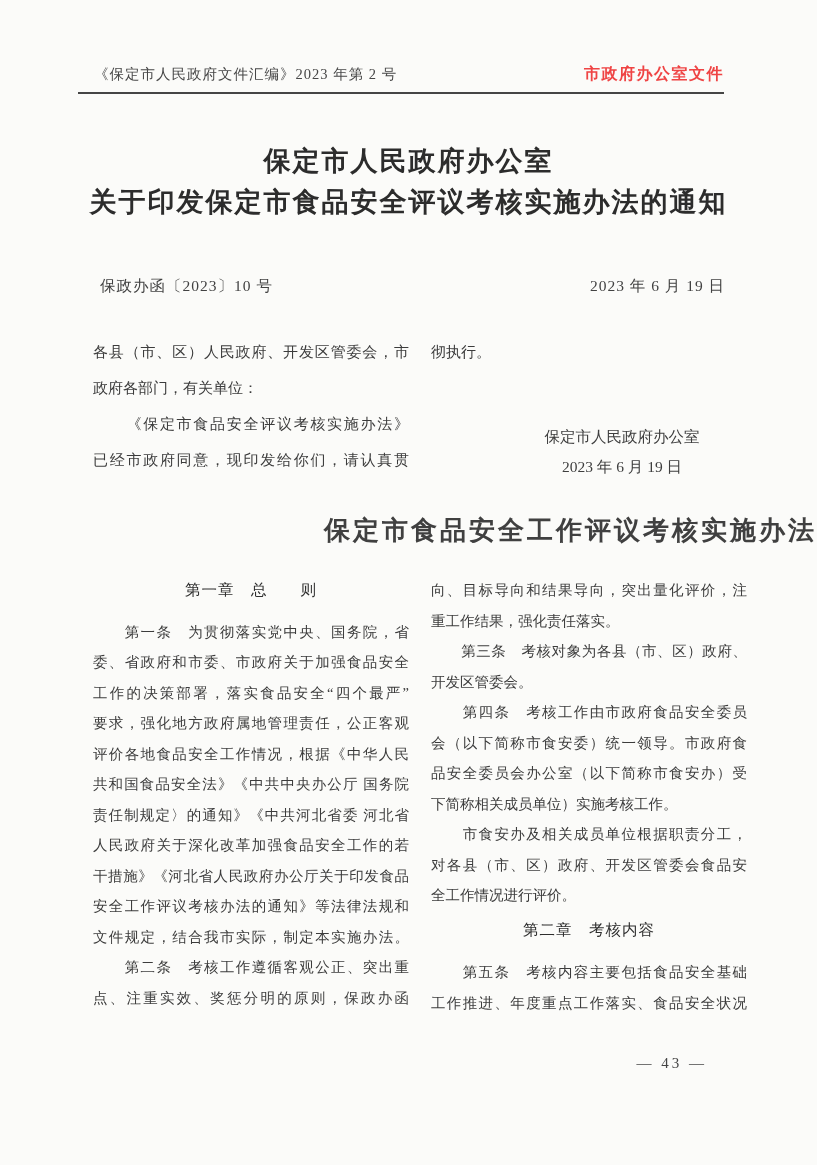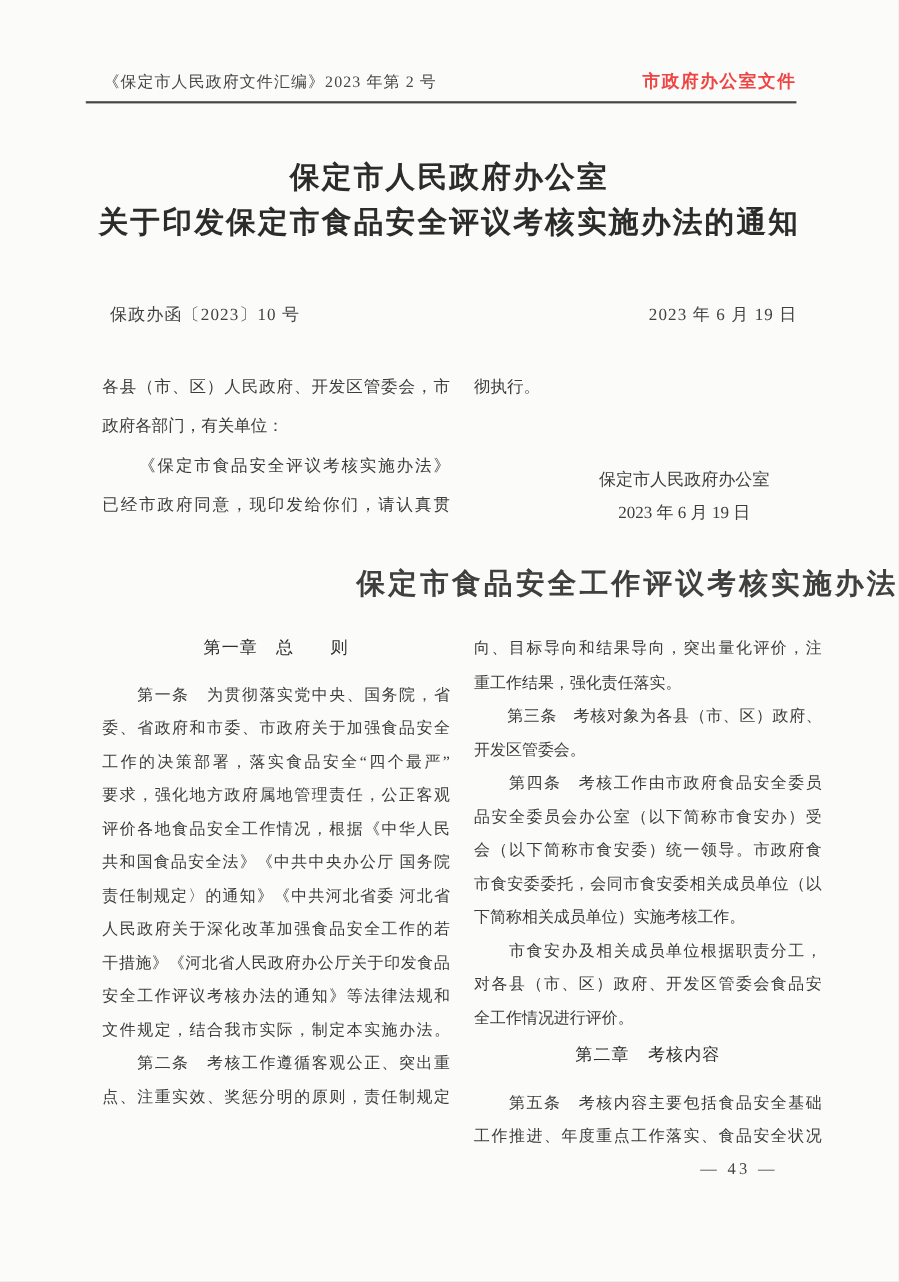--- a/index.html
+++ b/index.html
@@ -109,31 +109,30 @@
       <div class="line">工作的决策部署，落实食品安全“四个最严”</div>
       <div class="line">要求，强化地方政府属地管理责任，公正客观</div>
       <div class="line">评价各地食品安全工作情况，根据《中华人民</div>
       <div class="line">共和国食品安全法》《中共中央办公厅 国务院</div>
       <div class="line">责任制规定〉的通知》《中共河北省委 河北省</div>
       <div class="line">人民政府关于深化改革加强食品安全工作的若</div>
       <div class="line">干措施》《河北省人民政府办公厅关于印发食品</div>
       <div class="line">安全工作评议考核办法的通知》等法律法规和</div>
       <div class="line">文件规定，结合我市实际，制定本实施办法。</div>
       <div class="line">　　第二条　考核工作遵循客观公正、突出重</div>
-      <div class="line">点、注重实效、奖惩分明的原则，责任制规定</div>
+      <div class="line">点、注重实效、奖惩分明的原则，保政办函</div>
     </div>
     <div>
       <div class="line">向、目标导向和结果导向，突出量化评价，注</div>
       <div class="line short">重工作结果，强化责任落实。</div>
       <div class="line">　　第三条　考核对象为各县（市、区）政府、</div>
       <div class="line short">开发区管委会。</div>
       <div class="line">　　第四条　考核工作由市政府食品安全委员</div>
+      <div class="line">会（以下简称市食安委）统一领导。市政府食</div>
       <div class="line">品安全委员会办公室（以下简称市食安办）受</div>
-      <div class="line">会（以下简称市食安委）统一领导。市政府食</div>
-      <div class="line">市食安委委托，会同市食安委相关成员单位（以</div>
       <div class="line short">下简称相关成员单位）实施考核工作。</div>
       <div class="line">　　市食安办及相关成员单位根据职责分工，</div>
       <div class="line">对各县（市、区）政府、开发区管委会食品安</div>
       <div class="line short">全工作情况进行评价。</div>
       <div class="chapter second">第二章　考核内容</div>
       <div class="line">　　第五条　考核内容主要包括食品安全基础</div>
       <div class="line">工作推进、年度重点工作落实、食品安全状况</div>
     </div>
   </div>
 

